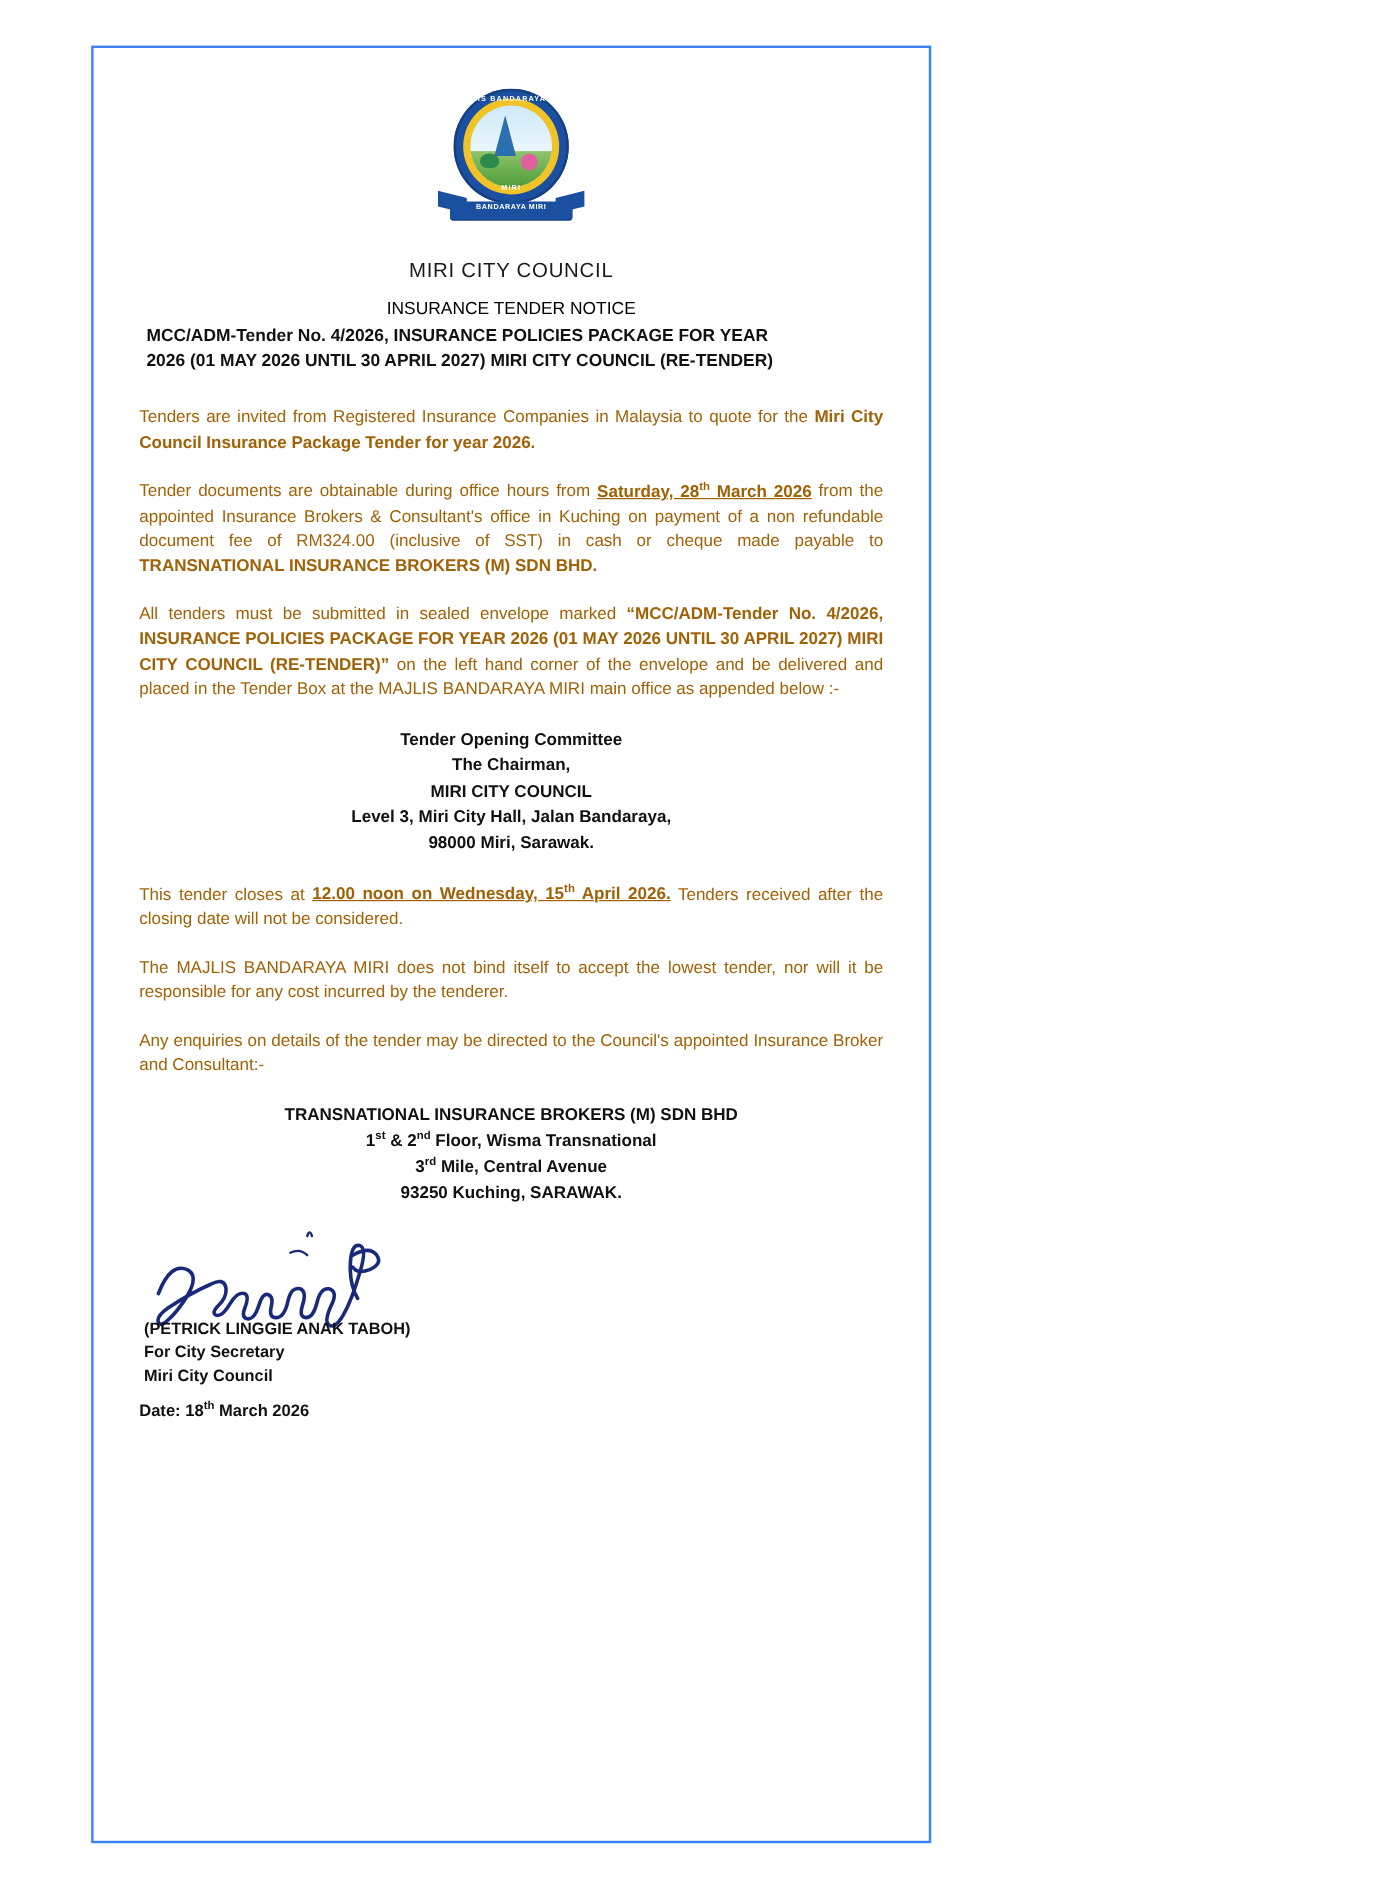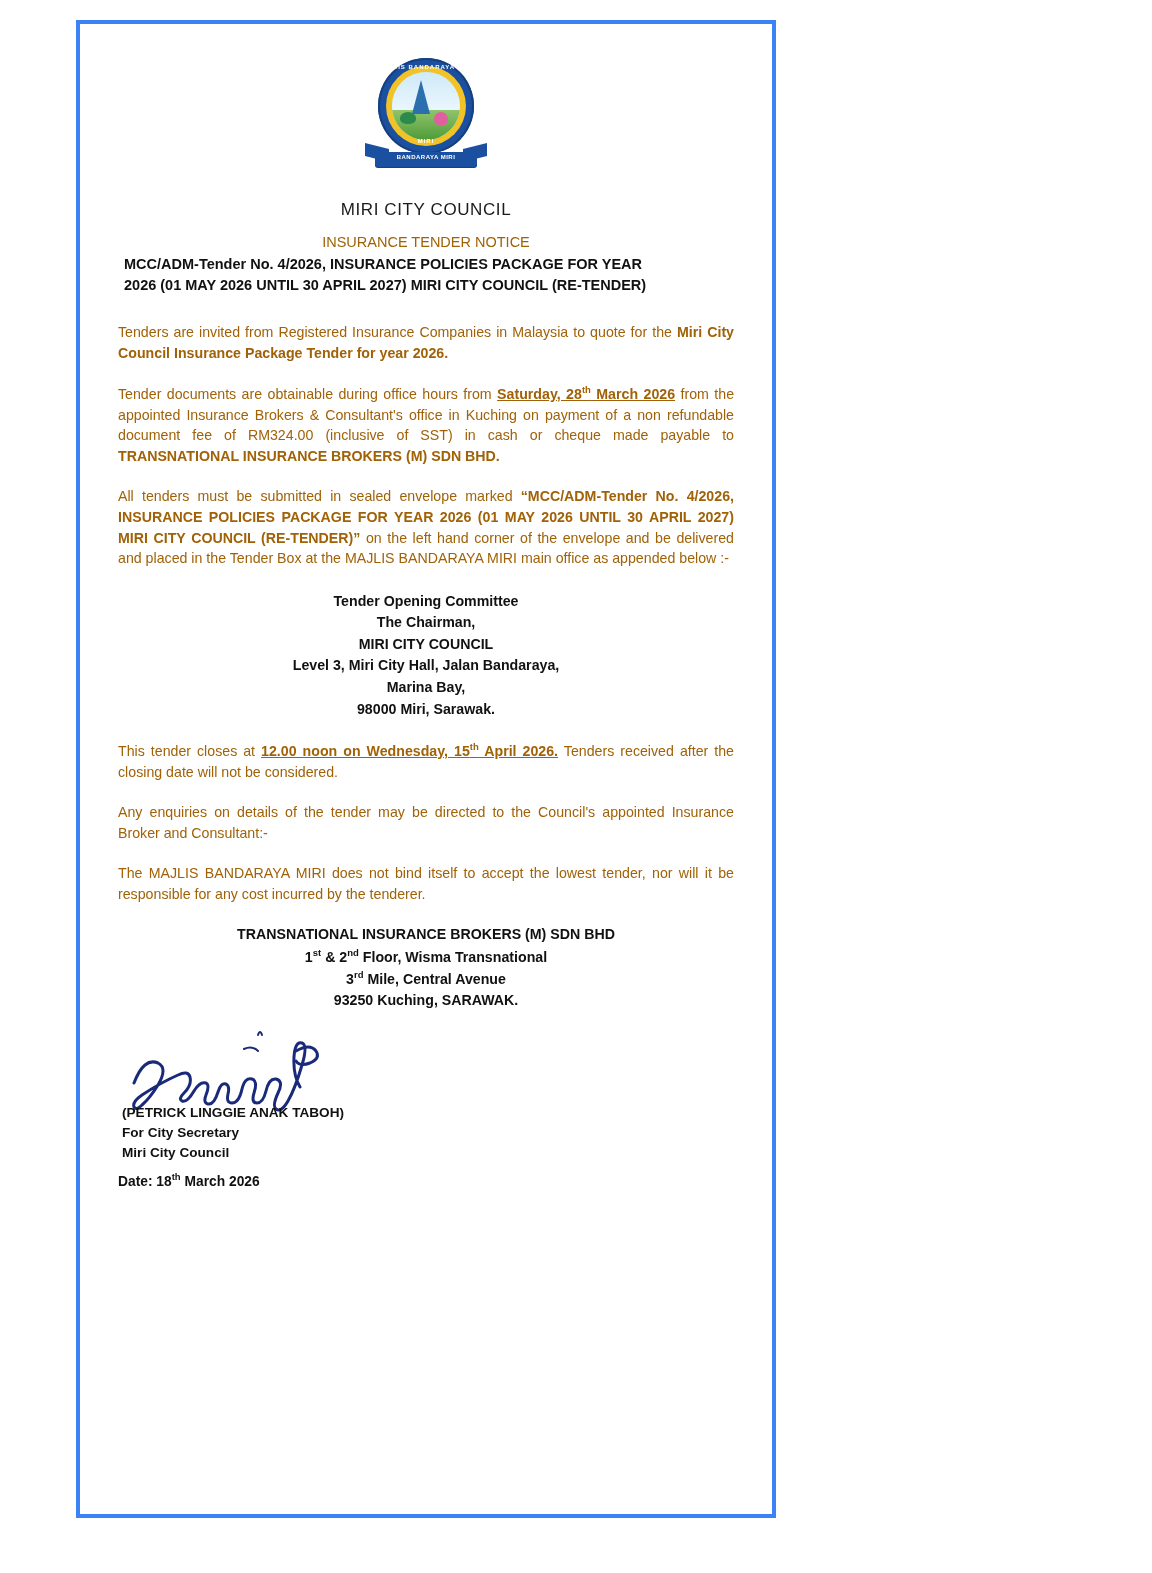--- a/index.html
+++ b/index.html
@@ -11,24 +11,24 @@
     width: 1152px;
     height: 1573px;
     font-family: "Liberation Sans", sans-serif;
     color: #111111;
     position: relative;
     overflow: hidden;
   }
   .page {
     position: absolute;
     left: 76px;
-    top: 20px;
+    top: 38px;
     width: 700px;
     height: 1498px;
-    border: 4px solid #3b82f6;
+    border: 2px solid #3b82f6;
     background: #ffffff;
     box-sizing: border-box;
     padding: 22px 38px 10px 38px;
   }
   .inner {
     position: relative;
     width: 100%;
   }
 
   
@@ -159,21 +159,21 @@
     text-align: center;
     font-size: 17px;
     letter-spacing: .6px;
     margin: 4px 0 14px 0;
     color: #1a1a1a;
   }
   .notice-kicker {
     text-align: center;
     font-size: 14.5px;
     margin-bottom: 4px;
-    color: #a16207;
+    color: #000000;
   }
   .notice-title {
     font-size: 14.5px;
     font-weight: bold;
     line-height: 1.45;
     margin: 0 6px 0 6px;
   }
 
   
   p.body {
@@ -273,31 +273,30 @@
 
     <p class="body">
       <span>All tenders must be submitted in sealed envelope marked </span><b>“MCC/ADM-Tender No. 4/2026, INSURANCE POLICIES PACKAGE FOR YEAR 2026 (01 MAY 2026 UNTIL 30 APRIL 2027) MIRI CITY COUNCIL (RE-TENDER)”</b><span> on the left hand corner of the envelope and be delivered and placed in the Tender Box at the MAJLIS BANDARAYA MIRI main office as appended below :-</span>
     </p>
 
     <div class="addr">
       <div>Tender Opening Committee</div>
       <div>The Chairman,</div>
       <div>MIRI CITY COUNCIL</div>
       <div>Level 3, Miri City Hall, Jalan Bandaraya,</div>
-      <div>Marina Bay,</div>
       <div>98000 Miri, Sarawak.</div>
     </div>
 
     <p class="body">
       <span>This tender closes at </span><u><b><span>12.00 noon on Wednesday, 15</span><sup>th</sup><span> April 2026.</span></b></u><span> Tenders received after the closing date will not be considered.</span>
     </p>
 
+    <p class="body">The MAJLIS BANDARAYA MIRI does not bind itself to accept the lowest tender, nor will it be responsible for any cost incurred by the tenderer.</p>
+
     <p class="body">Any enquiries on details of the tender may be directed to the Council's appointed Insurance Broker and Consultant:-</p>
-
-    <p class="body">The MAJLIS BANDARAYA MIRI does not bind itself to accept the lowest tender, nor will it be responsible for any cost incurred by the tenderer.</p>
 
     <div class="addr-broker">
       <div>TRANSNATIONAL INSURANCE BROKERS (M) SDN BHD</div>
       <div>
         <span>1</span><sup>st</sup><span> &amp; 2</span><sup>nd</sup><span> Floor, Wisma Transnational</span>
       </div>
       <div>
         <span>3</span><sup>rd</sup><span> Mile, Central Avenue</span>
       </div>
       <div>93250 Kuching, SARAWAK.</div>

